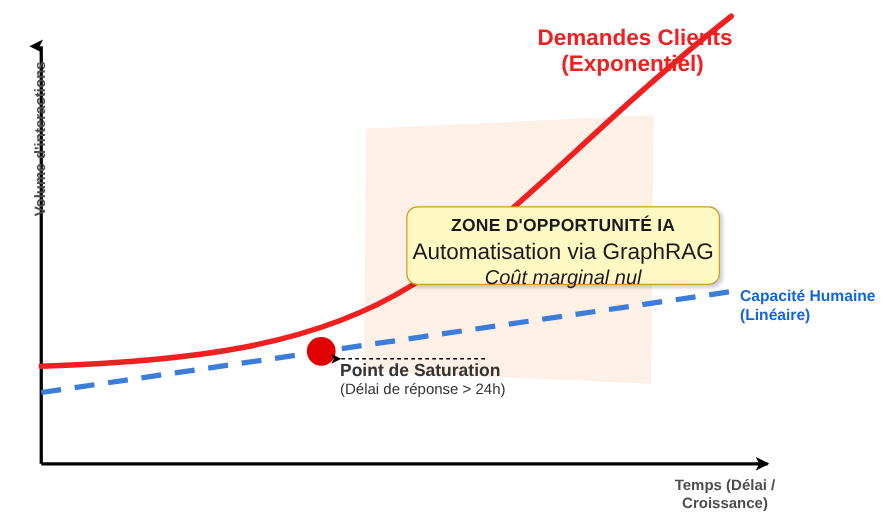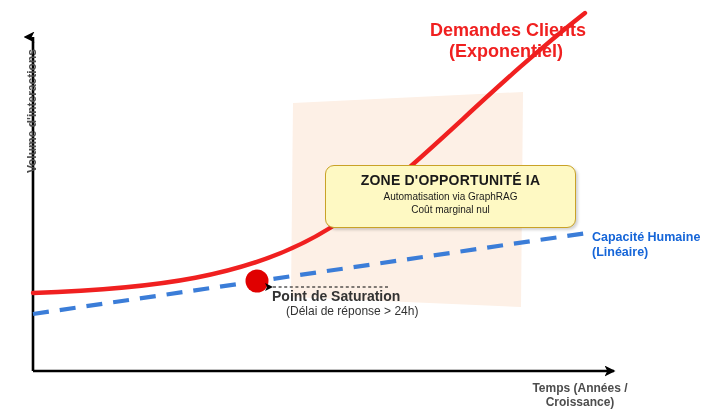--- a/index.html
+++ b/index.html
@@ -81,21 +81,20 @@
     top: 288px;
     color: #333333;
     font-weight: bold;
     font-size: 14px;
   }
   #saturation-sub {
     left: 272px;
     top: 304px;
     color: #333333;
     font-size: 12px;
-    margin-left: 14px;
   }
 
   
   #callout-box {
     position: absolute;
     left: 325px;
     top: 117px;
     width: 251px;
     height: 63px;
     background: #fef9c3;
@@ -113,29 +112,30 @@
     color: #1a1a1a;
     font-weight: bold;
     font-size: 14px;
     letter-spacing: 0.2px;
   }
   #callout-sub1 {
     position: static;
     display: block;
     text-align: center;
     color: #1a1a1a;
-    font-size: 10px;
+    font-size: 18px;
     margin-top: 3px;
   }
   #callout-sub2 {
     position: static;
     display: block;
     text-align: center;
     color: #1a1a1a;
-    font-size: 10px;
+    font-size: 16px;
+    font-style: italic;
     margin-top: 2px;
   }
 </style>
 </head>
 <body>
 
 <div id="chart-root">
 
   <svg id="chart-svg" viewBox="0 0 710 417">
 
@@ -162,21 +162,21 @@
     <path d="M33,293 C150,289 250,278 330,228 C410,178 480,95 585,13" fill="none" stroke="#f02020" stroke-width="4.4" stroke-linecap="round"></path>
 
     <circle cx="257" cy="281" r="11.5" fill="#e00000"></circle>
 
     <line x1="388" y1="287" x2="266" y2="287" stroke="#000000" stroke-width="1.2" stroke-dasharray="3 2.6" marker-end="url(#arrow-small-left)"></line>
 
   </svg>
 
   <div class="lbl axis-label" id="y-axis-label">Volume d'interactions</div>
 
-  <div class="lbl axis-label" id="x-axis-label">Temps (Années /
+  <div class="lbl axis-label" id="x-axis-label">Temps (Délai /
 Croissance)</div>
 
   <div class="lbl" id="demandes-label">Demandes Clients
 (Exponentiel)</div>
 
   <div class="lbl" id="capacite-label">Capacité Humaine
 (Linéaire)</div>
 
   <div class="lbl" id="saturation-title">Point de Saturation</div>
 

